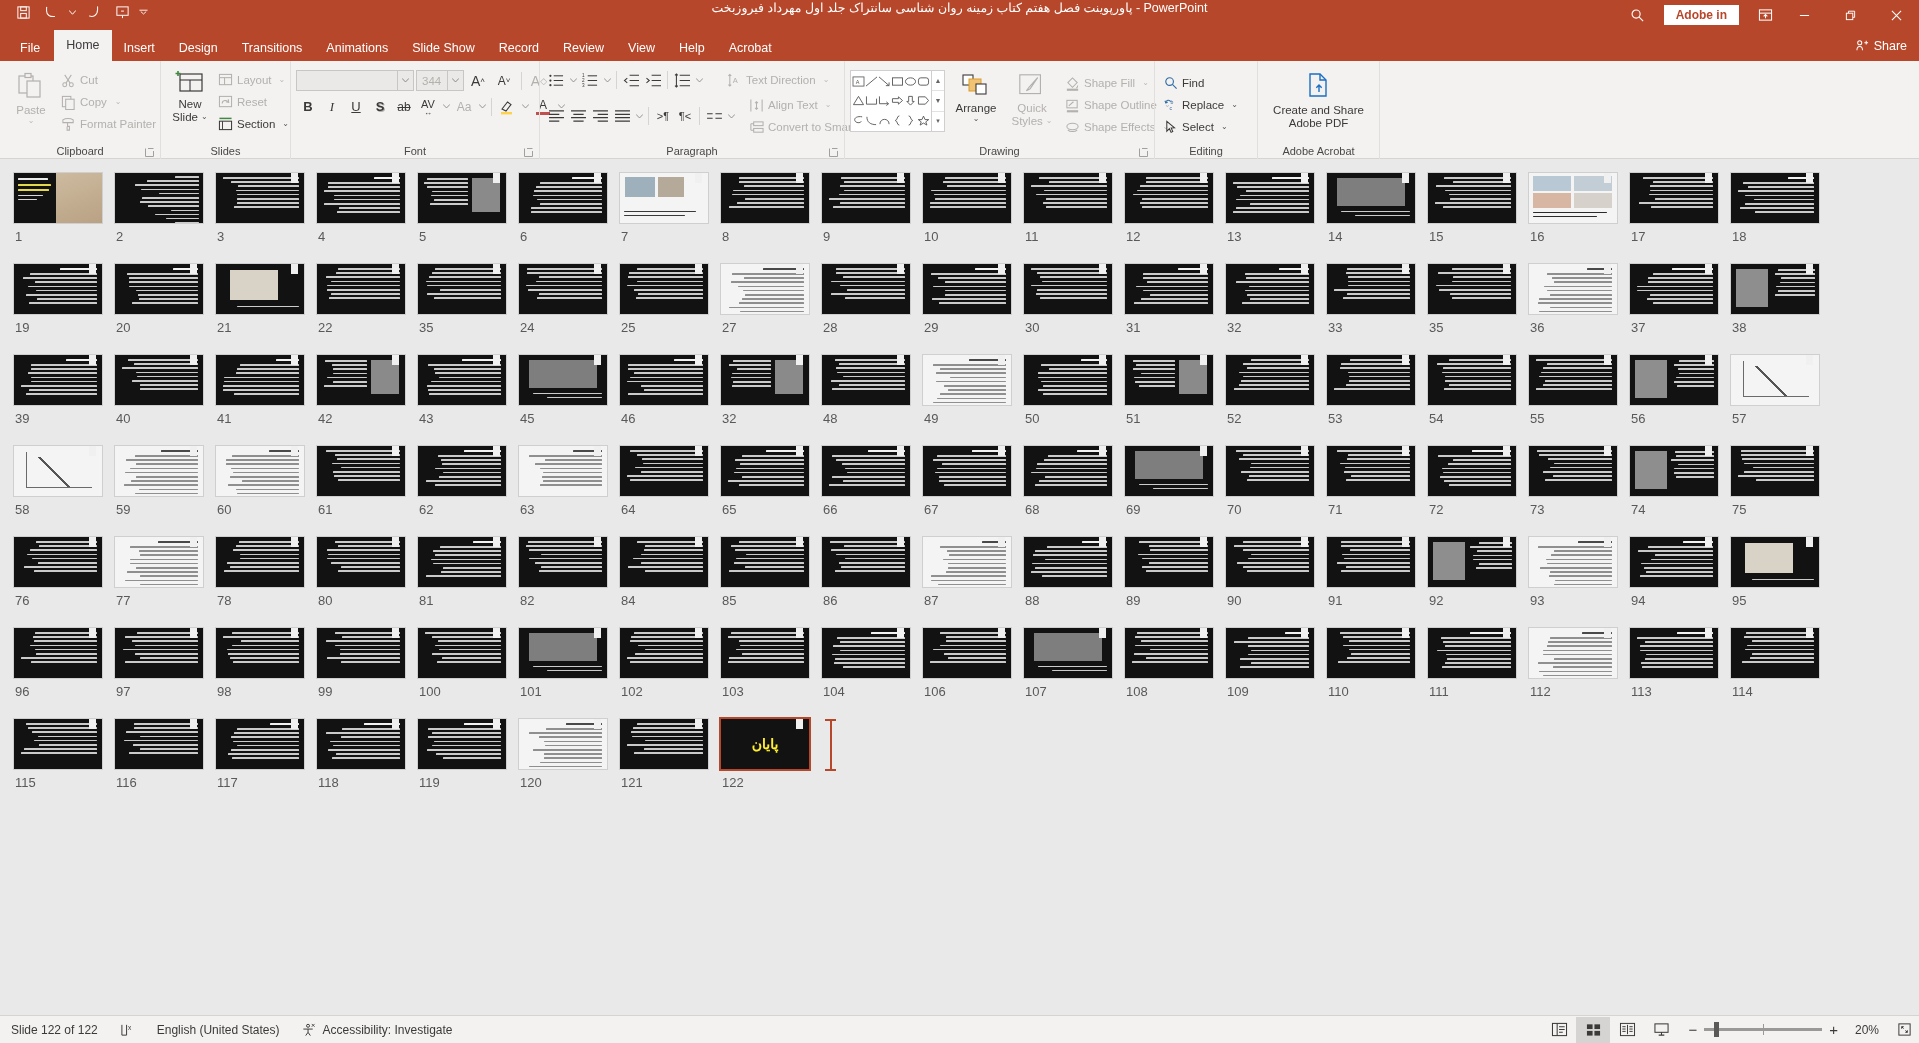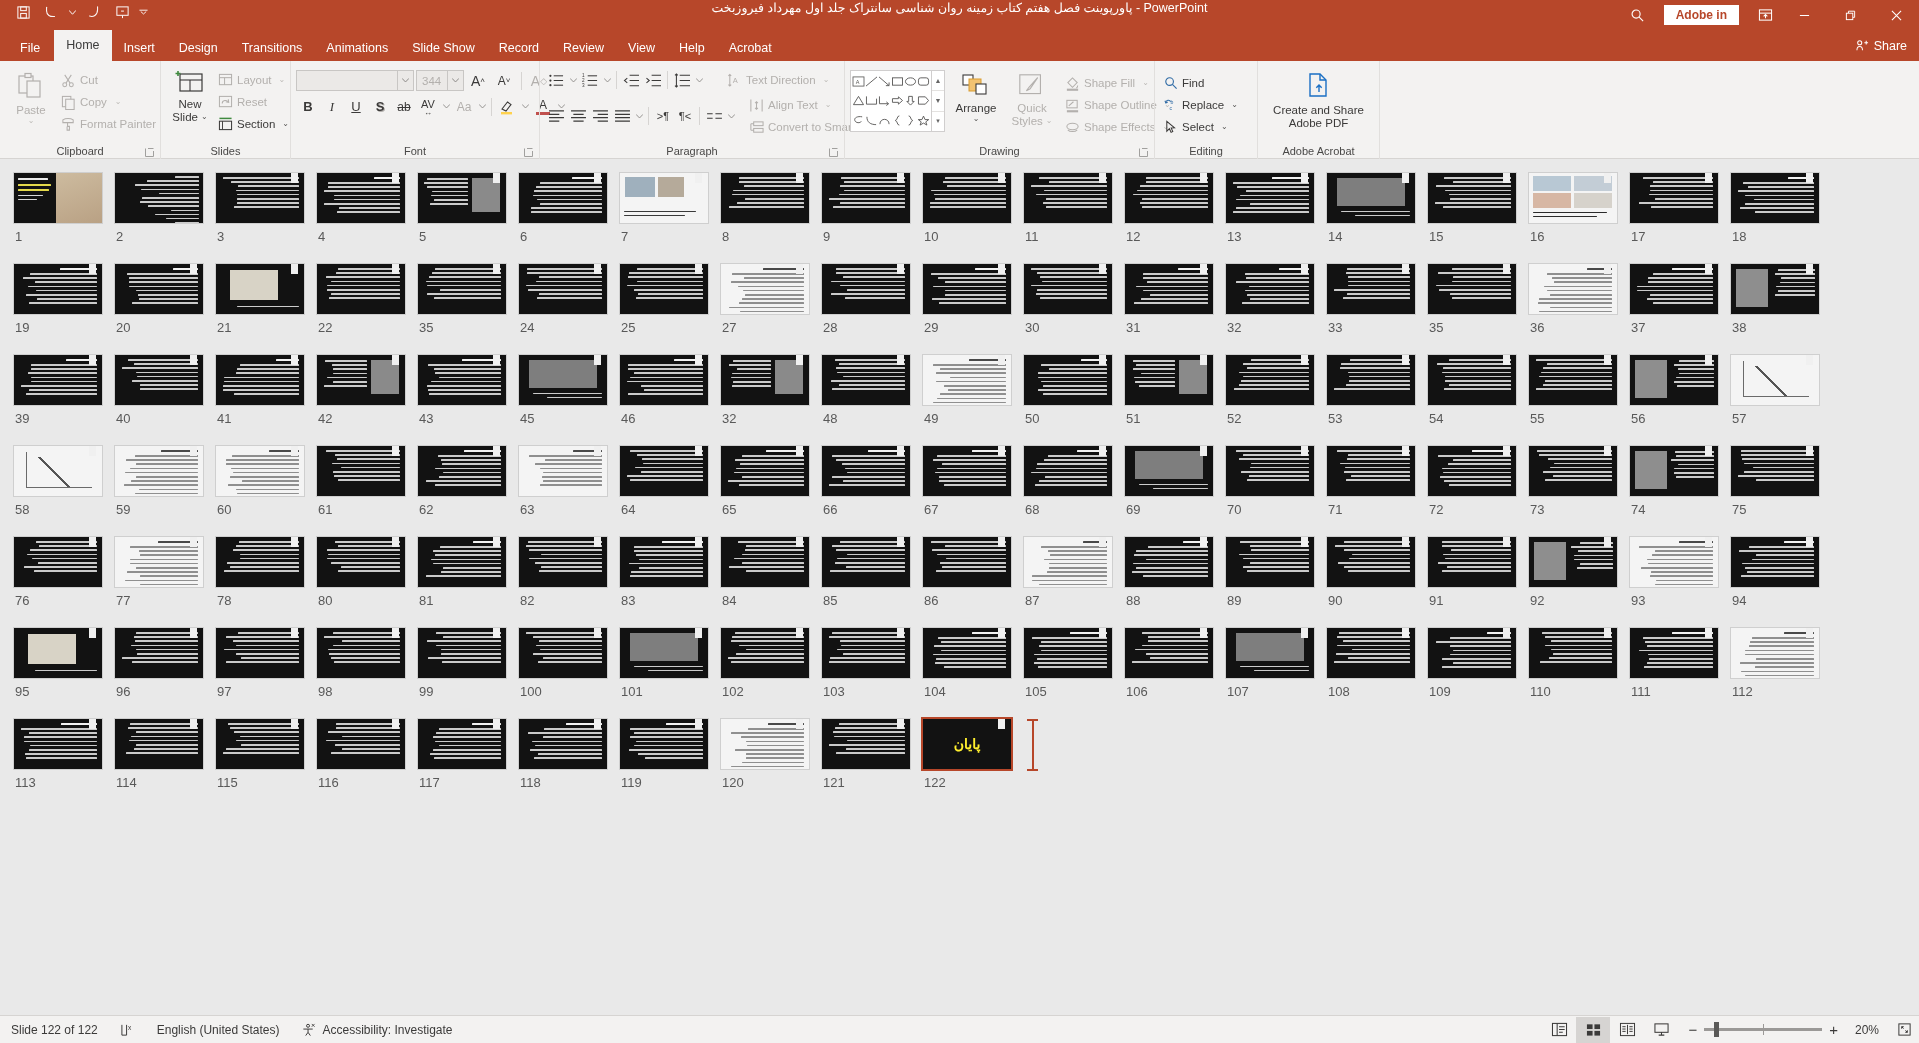--- a/index.html
+++ b/index.html
@@ -2095,37 +2095,20 @@
             <div class="ln" style="width:78%;margin-left:auto"></div>
             <div class="ln" style="width:81%;margin-left:auto"></div>
           </div>
           <div class="tick"></div>
         </div>
         <div class="thumb-num">82</div>
       </div>
       <div class="thumb-cell">
         <div class="thumb">
           <div class="lines">
-            <div class="ln t" style="width:52%;margin:0 0 3px auto"></div>
-            <div class="ln" style="width:89%;margin-left:auto"></div>
-            <div class="ln" style="width:89%;margin-left:auto"></div>
-            <div class="ln" style="width:86%;margin-left:auto"></div>
-            <div class="ln" style="width:82%;margin-left:auto"></div>
-            <div class="ln" style="width:95%;margin-left:auto"></div>
-            <div class="ln" style="width:82%;margin-left:auto"></div>
-            <div class="ln" style="width:92%;margin-left:auto"></div>
-            <div class="ln" style="width:93%;margin-left:auto"></div>
-          </div>
-          <div class="tick"></div>
-        </div>
-        <div class="thumb-num">83</div>
-      </div>
-      <div class="thumb-cell">
-        <div class="thumb">
-          <div class="lines">
             <div class="ln" style="width:84%;margin-left:auto"></div>
             <div class="ln" style="width:74%;margin-left:auto"></div>
             <div class="ln" style="width:76%;margin-left:auto"></div>
             <div class="ln" style="width:80%;margin-left:auto"></div>
             <div class="ln" style="width:90%;margin-left:auto"></div>
             <div class="ln" style="width:79%;margin-left:auto"></div>
             <div class="ln" style="width:96%;margin-left:auto"></div>
             <div class="ln" style="width:75%;margin-left:auto"></div>
           </div>
           <div class="tick"></div>
@@ -2442,37 +2425,20 @@
             <div class="ln" style="width:92%;margin-left:auto"></div>
             <div class="ln" style="width:83%;margin-left:auto"></div>
             <div class="ln" style="width:93%;margin-left:auto"></div>
             <div class="ln" style="width:90%;margin-left:auto"></div>
             <div class="ln" style="width:91%;margin-left:auto"></div>
             <div class="ln" style="width:79%;margin-left:auto"></div>
           </div>
           <div class="tick"></div>
         </div>
         <div class="thumb-num">104</div>
-      </div>
-      <div class="thumb-cell">
-        <div class="thumb">
-          <div class="lines">
-            <div class="ln t" style="width:48%;margin:0 0 3px auto"></div>
-            <div class="ln" style="width:96%;margin-left:auto"></div>
-            <div class="ln" style="width:84%;margin-left:auto"></div>
-            <div class="ln" style="width:87%;margin-left:auto"></div>
-            <div class="ln" style="width:85%;margin-left:auto"></div>
-            <div class="ln" style="width:94%;margin-left:auto"></div>
-            <div class="ln" style="width:90%;margin-left:auto"></div>
-            <div class="ln" style="width:94%;margin-left:auto"></div>
-            <div class="ln" style="width:88%;margin-left:auto"></div>
-          </div>
-          <div class="tick"></div>
-        </div>
-        <div class="thumb-num">105</div>
       </div>
       <div class="thumb-cell">
         <div class="thumb">
           <div class="lines">
             <div class="ln" style="width:85%;margin-left:auto"></div>
             <div class="ln" style="width:77%;margin-left:auto"></div>
             <div class="ln" style="width:77%;margin-left:auto"></div>
             <div class="ln" style="width:85%;margin-left:auto"></div>
             <div class="ln" style="width:93%;margin-left:auto"></div>
             <div class="ln" style="width:80%;margin-left:auto"></div>

